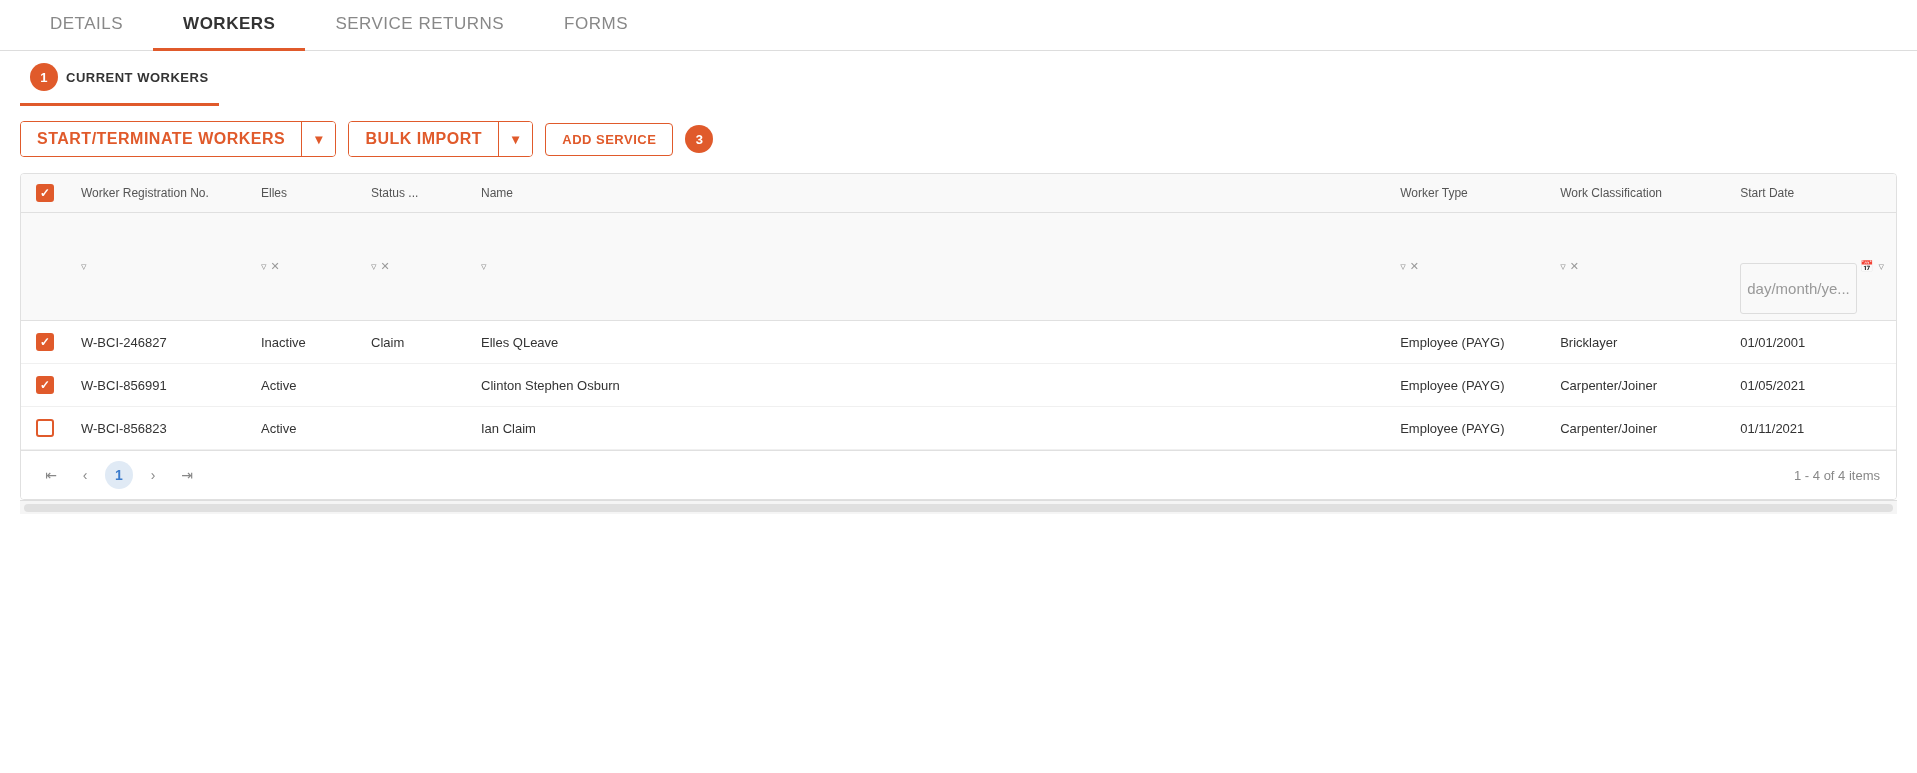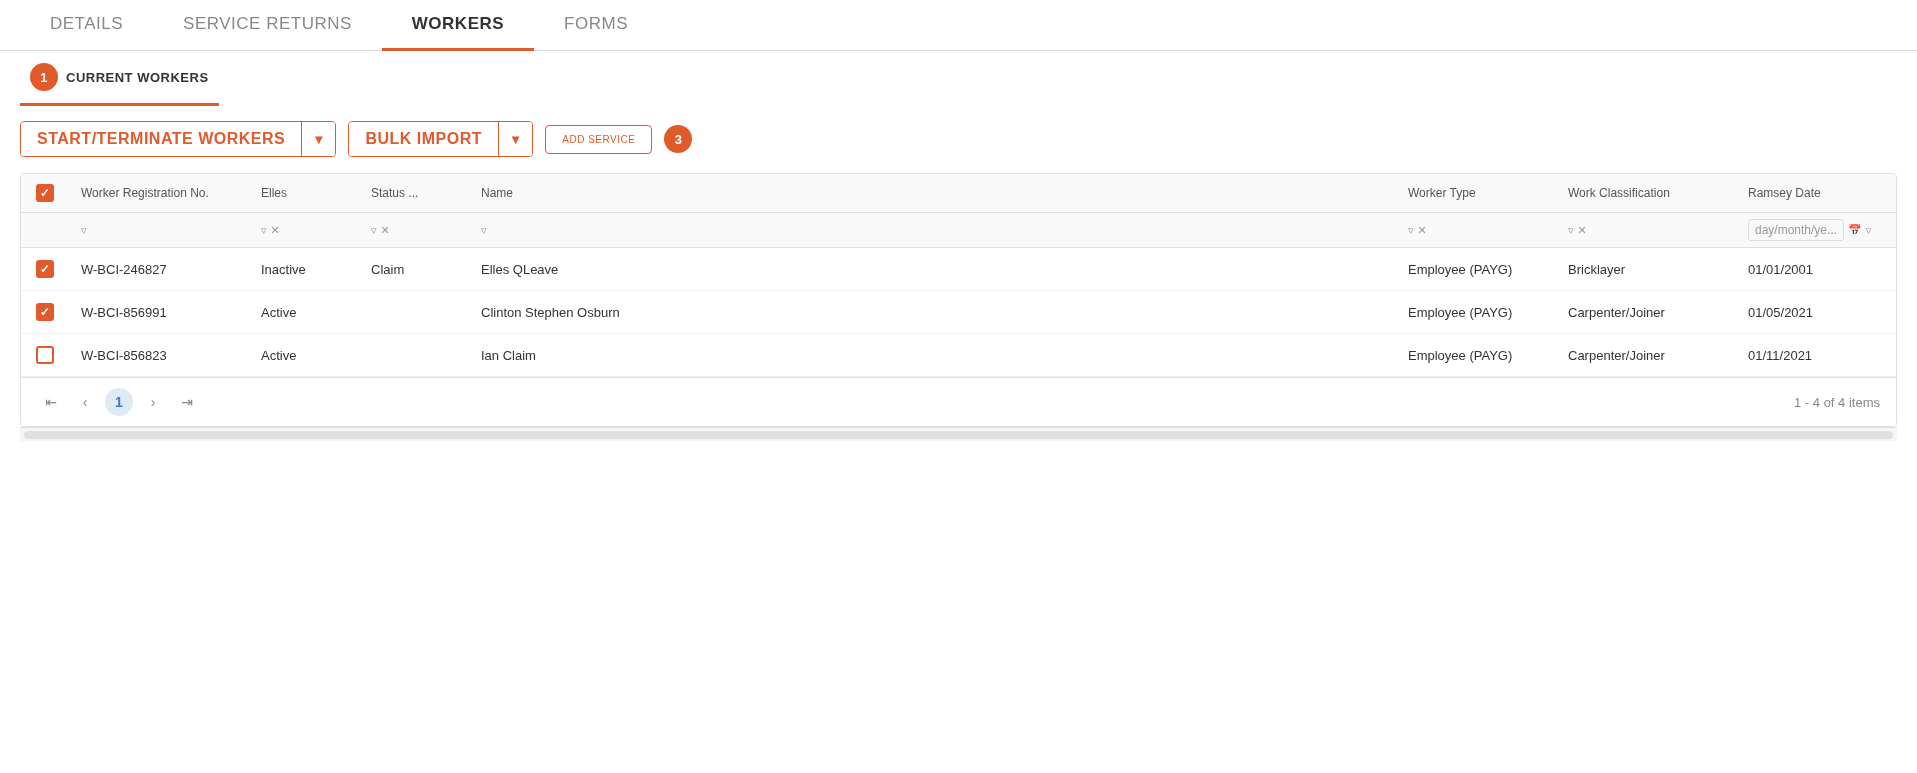--- a/index.html
+++ b/index.html
@@ -117,22 +117,22 @@
       color: #e05a2b;
       border: none;
       cursor: pointer;
       display: flex;
       align-items: center;
     }
     .btn-add-service {
       padding: 8px 16px;
       background: #fff;
       color: #e05a2b;
-      font-weight: 400;
-      font-size: 10px;
+      font-weight: 700;
+      font-size: 13px;
       letter-spacing: 0.5px;
       text-transform: uppercase;
       border: 1.5px solid #e05a2b;
       border-radius: 4px;
       cursor: pointer;
     }
 
     
     .badge-3 {
       width: 28px;
@@ -289,35 +289,36 @@
       position: relative;
     }
 
     
     .date-filter {
       display: flex;
       align-items: center;
       gap: 4px;
     }
     .date-input-display {
-      font-size: 12px;
+      font-size: 15px;
       color: #999;
       border: 1px solid #ddd;
       border-radius: 3px;
-      padding: 3px 6px;
+      padding: 16px 6px;
       min-width: 90px;
+      margin-top: 44px;
     }
   </style>
 </head>
 <body>
 
 <div class="top-tabs">
   <div class="top-tab">DETAILS</div>
+  <div class="top-tab active">WORKERS</div>
   <div class="top-tab">SERVICE RETURNS</div>
-  <div class="top-tab active">WORKERS</div>
   <div class="top-tab">FORMS</div>
 </div>
 
 <div class="sub-tabs">
   <div class="sub-tab active">
     <div class="badge-circle">1</div>
     <span>CURRENT WORKERS</span>
   </div>
 </div>
 
@@ -357,21 +358,21 @@
                 <span class="check-mark">✓</span>
               </div>
             </div>
           </th>
           <th class="col-reg">Worker Registration No.</th>
           <th class="col-status">Elles</th>
           <th class="col-status2">Status ...</th>
           <th class="col-name">Name</th>
           <th class="col-wtype">Worker Type</th>
           <th class="col-wclass">Work Classification</th>
-          <th class="col-date">Ramsey Date</th>
+          <th class="col-date">Start Date</th>
         </tr>
 
         <tr class="filter-row">
           <th class="col-checkbox"></th>
           <th class="col-reg">
             <div class="filter-with-icon">
               <span class="filter-icon">▿</span>
             </div>
           </th>
           <th class="col-status">

